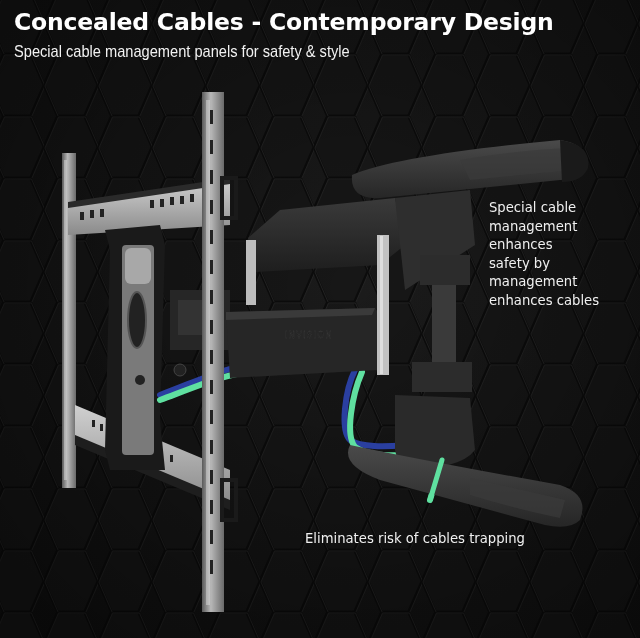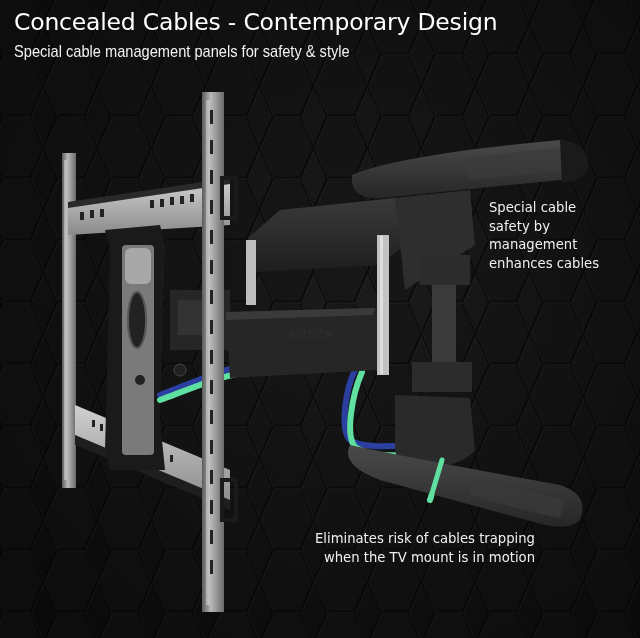--- a/index.html
+++ b/index.html
@@ -1,26 +1,26 @@
 <!DOCTYPE html>
 <html><head>
 <meta charset="utf-8">
 <style>
   html, body { margin: 0; padding: 0; }
   body { width: 640px; height: 638px; overflow: hidden; background: #141414; }
   .canvas { position: relative; width: 640px; height: 638px; overflow: hidden;
     background: radial-gradient(ellipse at 60% 40%, #1c1c1c 0%, #151515 60%, #101010 100%); }
   .hex-bg { position: absolute; inset: 0; }
   .title { position: absolute; left: 14px; top: 8px; color: #ffffff;
-    font-family: "DejaVu Sans", sans-serif; font-weight: normal; font-size: 23.5px; letter-spacing: -0.2px; white-space: nowrap; }
+    font-family: "DejaVu Sans", sans-serif; font-weight: bold; font-size: 23.5px; letter-spacing: -0.2px; white-space: nowrap; }
   .subtitle { position: absolute; left: 14px; top: 42px; color: #f2f2f2;
     font-family: "Liberation Sans", sans-serif; font-size: 17px; transform: scaleX(0.86); transform-origin: left top; white-space: nowrap; }
   .callout { position: absolute; color: #f0f0f0; font-family: "DejaVu Sans", sans-serif; font-size: 13.2px; line-height: 18.5px; }
   .callout-top { left: 489px; top: 199px; width: 150px; }
-  .callout-bottom { left: 305px; top: 530px; width: 230px; text-align: right; }
+  .callout-bottom { left: 305px; top: 530px; width: 230px; }
   .product { position: absolute; inset: 0; }
 </style>
 </head>
 <body>
 
 <div class="canvas">
 
   <svg class="hex-bg" width="640" height="638" xmlns="http://www.w3.org/2000/svg">
     <defs>
       <pattern id="hex" width="54" height="62" patternUnits="userSpaceOnUse" patternTransform="translate(-10,-8)">
@@ -167,21 +167,21 @@
       <path d="M470 478 Q530 492 565 500 L560 518 Q520 510 470 495 Z" fill="#3a3a3a" opacity="0.7"></path>
       <path d="M442 460 L430 500" stroke="#5fe0a0" stroke-width="5" stroke-linecap="round"></path>
     </g>
   </svg>
 
   <div class="title">Concealed Cables - Contemporary Design</div>
   <div class="subtitle">Special cable management panels for safety &amp; style</div>
 
   <div class="callout callout-top">
     <div>Special cable</div>
+    <div>management enhances</div>
     <div>safety by management</div>
     <div>enhances cables</div>
   </div>
 
   <div class="callout callout-bottom">
     <div>Eliminates risk of cables trapping</div>
-    <div>when the TV mount is in motion</div>
   </div>
 </div>
 
 </body></html>

